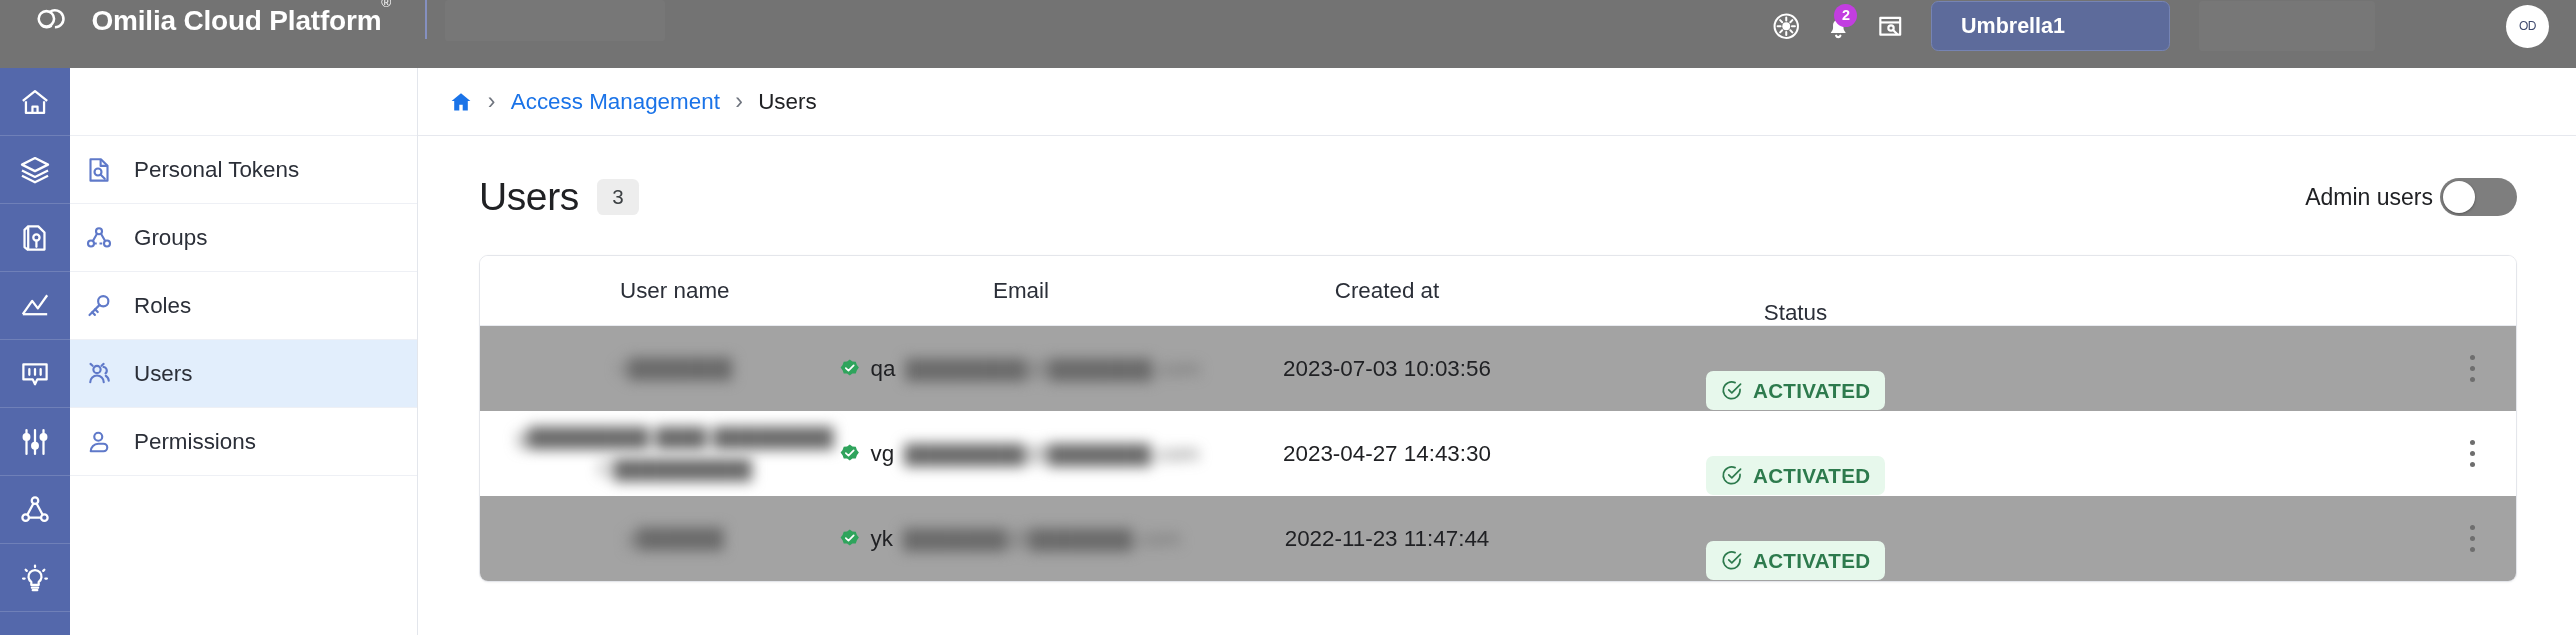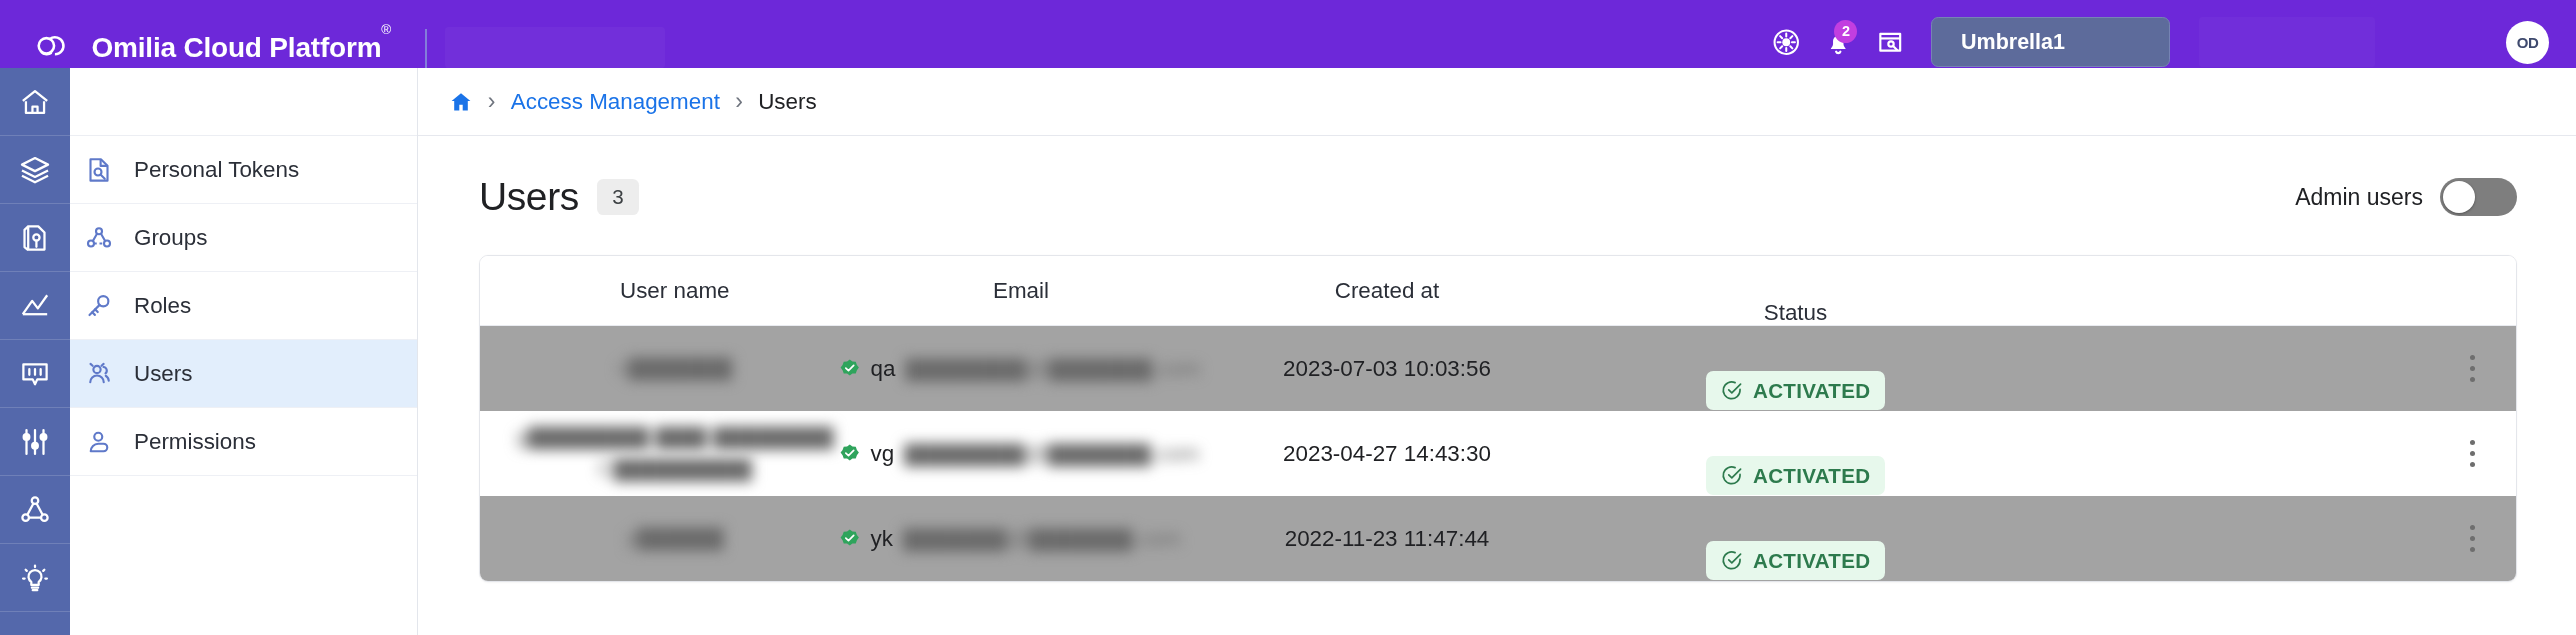--- a/index.html
+++ b/index.html
@@ -7,22 +7,22 @@
     width: 2576px; height: 635px;
     font-family: "Liberation Sans", sans-serif;
     background: #ffffff;
     overflow: hidden;
   }
 
   
   .topbar {
     position: absolute; top: 0; left: 0;
     width: 2576px; height: 68px;
-    background: #6d28d9;
-    display: flex; align-items: flex-end;
+    background: #737373;
+    display: flex; align-items: flex-start;
     z-index: 30;
   }
   .brand { display: flex; align-items: center; gap: 20px; padding-left: 30.5px; }
   .brand-logo { width: 41px; height: 41px; color: #ffffff; display: block; }
   .brand-title {
     color: #ffffff; font-size: 28px; font-weight: bold;
     letter-spacing: -0.2px; white-space: nowrap; position: relative;
   }
   .brand-title sup { font-size: 13.5px; font-weight: normal; top: -11.7px; position: relative; }
   .top-divider { width: 1.8px; height: 39px; background: #8b9ada; margin-left: 34px; opacity:.75; }
@@ -57,21 +57,21 @@
   }
   .tenant-blur-slot {
     margin-left: 29px; width: 176px; height: 50px;
     background: rgba(255,255,255,.03); border-radius: 3.6px;
   }
   .avatar {
     margin-left: 131px;
     width: 43px; height: 43px; border-radius: 50%;
     background: #ffffff; color: #3f4a6e;
     display: flex; align-items: center; justify-content: center;
-    font-size: 15px; font-weight: bold; letter-spacing: -0.4px; cursor: pointer;
+    font-size: 12px; font-weight: normal; letter-spacing: -0.4px; cursor: pointer;
   }
 
   
   .rail {
     position: absolute; top: 68px; left: 0;
     width: 70px; height: 567px;
     background: #5468ab;
     z-index: 20;
   }
   .rail-item {
@@ -119,21 +119,21 @@
 
   .page-head {
     display: flex; align-items: center;
     padding: 39px 59px 0 61px;
   }
   .page-title { font-size: 39px; color: #202124; font-weight: normal; letter-spacing: -0.4px; }
   .count-badge {
     margin-left: 18px; background: #ededed; color: #3c4043;
     border-radius: 6.3px; padding: 6.3px 15.3px; font-size: 20.6px;
   }
-  .head-right { margin-left: auto; display: flex; align-items: center; gap: 17px; }
+  .head-right { margin-left: auto; display: flex; align-items: center; gap: 7px; }
   .admin-label { font-size: 23px; color: #202124; }
   .toggle {
     width: 77px; height: 38px; border-radius: 19px;
     background: #7e7e7e; position: relative; cursor: pointer; flex: none;
   }
   .toggle .knob {
     position: absolute; top: 2.7px; left: 2.7px;
     width: 32px; height: 32px; border-radius: 50%;
     background: #ffffff; box-shadow: 0 0.9px 2.7px rgba(0,0,0,.35);
   }

